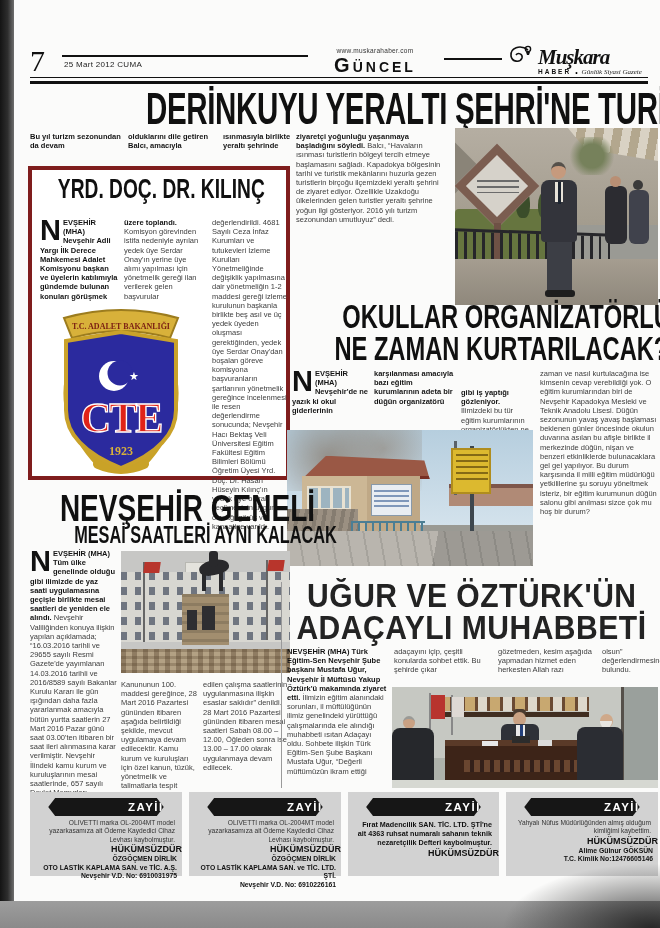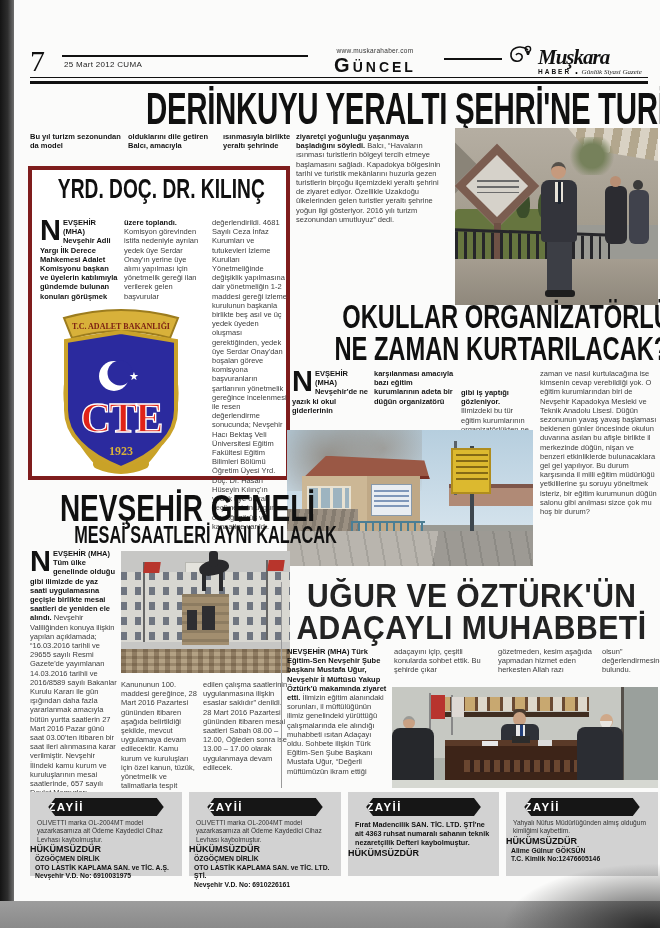--- a/index.html
+++ b/index.html
@@ -44,21 +44,21 @@
 
   
   .body { font-size:7.5px; line-height:9.2px; color:#3d3d3d; }
   .body b { color:#141414; }
   .dropcap { float:left; font-size:29px; line-height:24px; font-weight:800; color:#111; padding-right:2px; }
   .vrule { background:#9a9a9a; width:1px; }
 
   .kbox { border:4px solid #7f1d1d; background:#fff; }
 
   
-  .zbox { background:#d2d2d2; text-align:left; padding-top:4px; }
+  .zbox { background:#d2d2d2; text-align:right; padding-top:4px; }
   .ribbon { width:76%; margin:2px auto 3px auto; background:#161616; color:#fff;
     font-weight:bold; font-size:11.5px; letter-spacing:1.5px; line-height:18px; height:18px;
     clip-path:polygon(0 50%, 6% 0, 94% 0, 100% 50%, 94% 100%, 6% 100%); }
   .ztext { font-size:6.6px; line-height:8.4px; color:#333; padding:0 7px; }
   .zbold { font-size:6.8px; font-weight:bold; line-height:8.6px; color:#111; padding:0 5px; }
   .zbig { font-size:9px; font-weight:bold; line-height:11px; color:#111; }
 
   
   .photo { position:absolute; overflow:hidden; background:#9a9a94; }
   .photo div { position:absolute; }
@@ -97,21 +97,21 @@
     </div>
   </div>
 </div>
 
 <div class="abs hdr-dbl" style="left:30px; top:77px; width:618px;"></div>
 
 <div class="abs hl main-hl" style="left:20px; top:86px; width:620px;">
   <span class="cx">DERİNKUYU YERALTI ŞEHRİ'NE TURİST İLGİSİ</span>
 </div>
 
-<p class="abs body" style="left:30px; top:132px; width:93px;"><b>Bu yıl turizm sezonundan da model</b></p>
+<p class="abs body" style="left:30px; top:132px; width:93px;"><b>Bu yıl turizm sezonundan da devam</b></p>
 <p class="abs body" style="left:128px; top:132px; width:92px;"><b>olduklarını dile getiren Balcı, amacıyla</b></p>
 <p class="abs body" style="left:223px; top:132px; width:68px;"><b>ısınmasıyla birlikte yeraltı şehrinde</b></p>
 <p class="abs body" style="left:296px; top:132px; width:152px;">
   <b>ziyaretçi yoğunluğu yaşanmaya başladığını söyledi.</b>
   <span>Balcı, “Havaların ısınması turistlerin bölgeyi tercih etmeye başlamasını sağladı. Kapadokya bölgesinin tarihi ve turistik mekânlarını huzurla gezen turistlerin birçoğu ilçemizdeki yeraltı şehrini de ziyaret ediyor. Özellikle Uzakdoğu ülkelerinden gelen turistler yeraltı şehrine yoğun ilgi gösteriyor. 2016 yılı turizm sezonundan umutluyuz” dedi.</span>
 </p>
 
 <div class="photo" style="left:455px; top:128px; width:203px; height:177px;">
   <div style="inset:0 0 45% 0; background:linear-gradient(#b5aea2,#a39c8e);"></div>
   <div style="right:-6px; top:0; width:96px; height:34px; background:repeating-linear-gradient(100deg,#d9d2c4 0 9px,#b3a78e 9px 18px); clip-path:polygon(0 0,100% 0,100% 100%,18% 62%);"></div>

